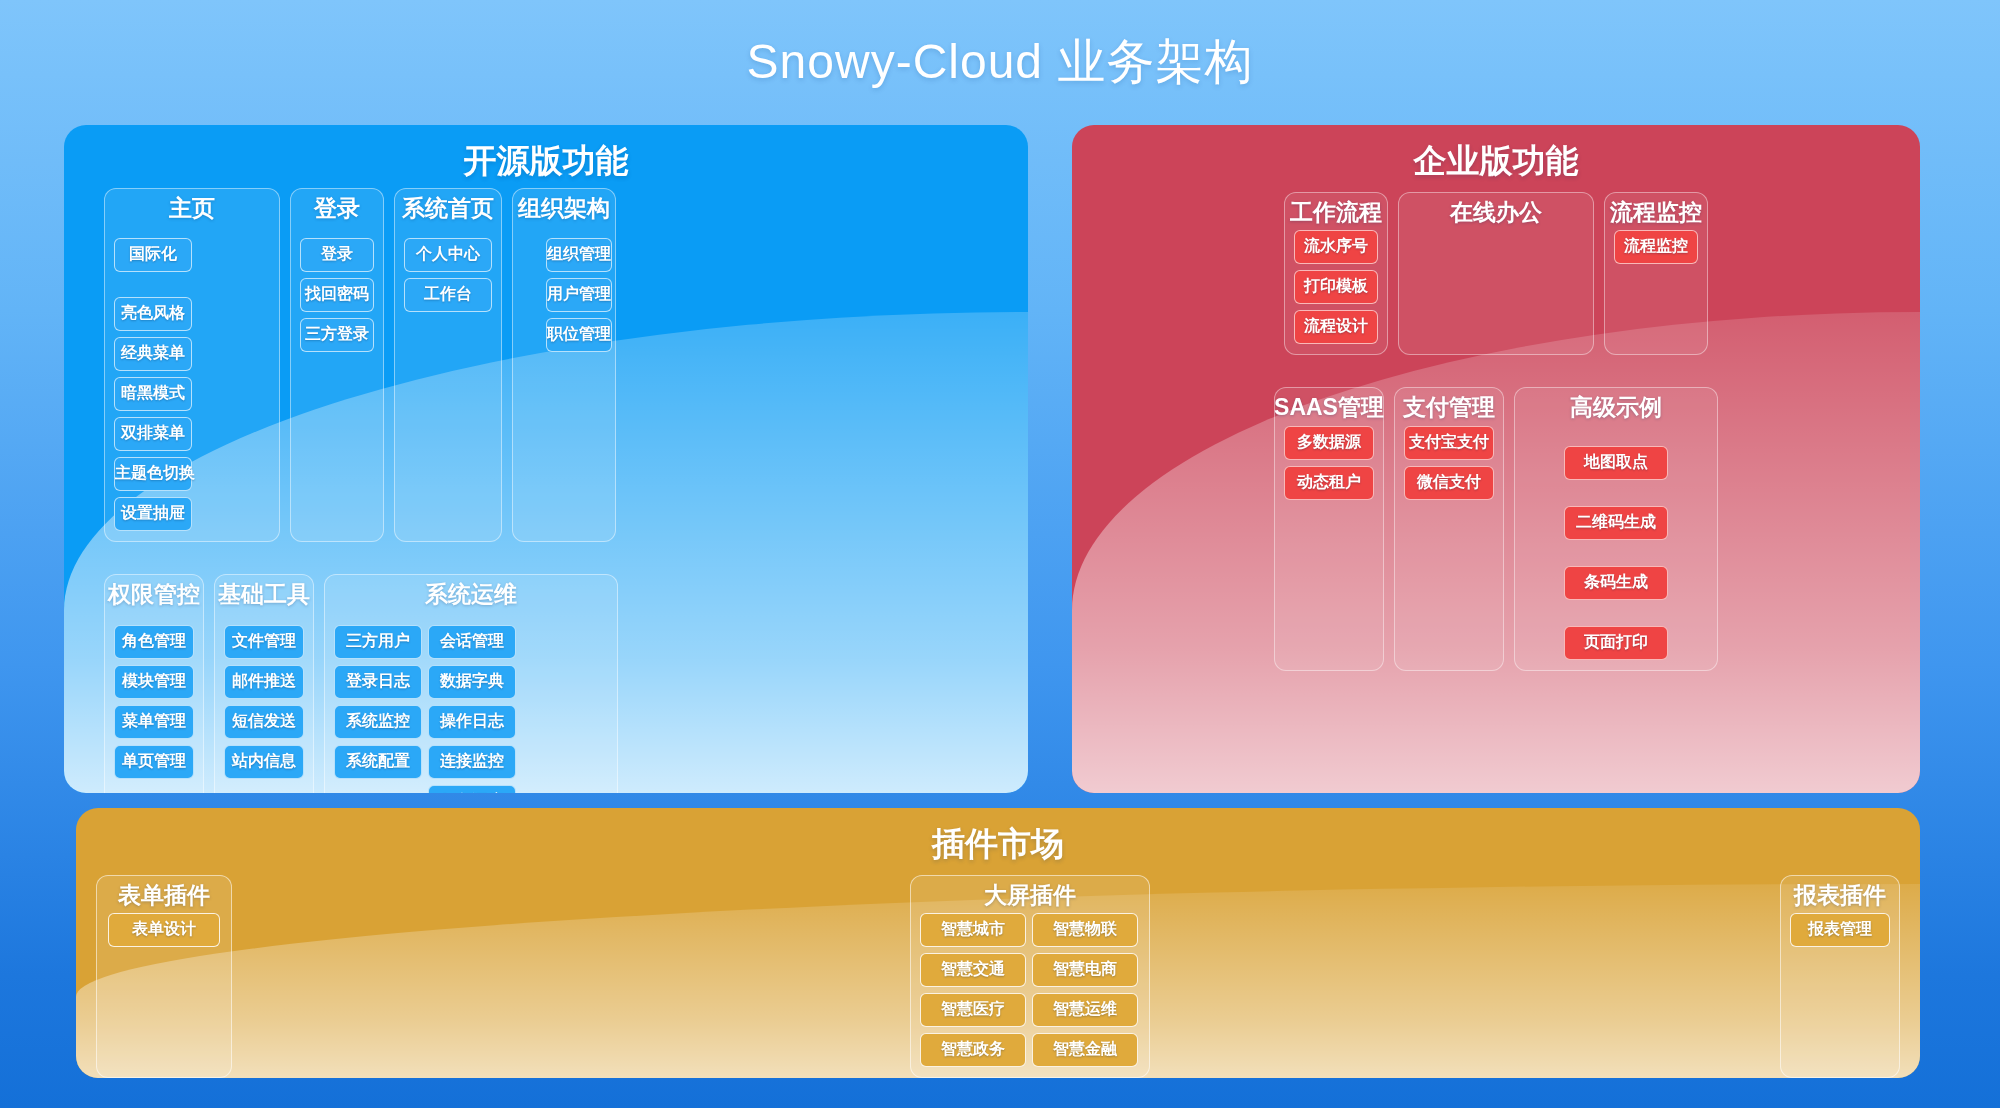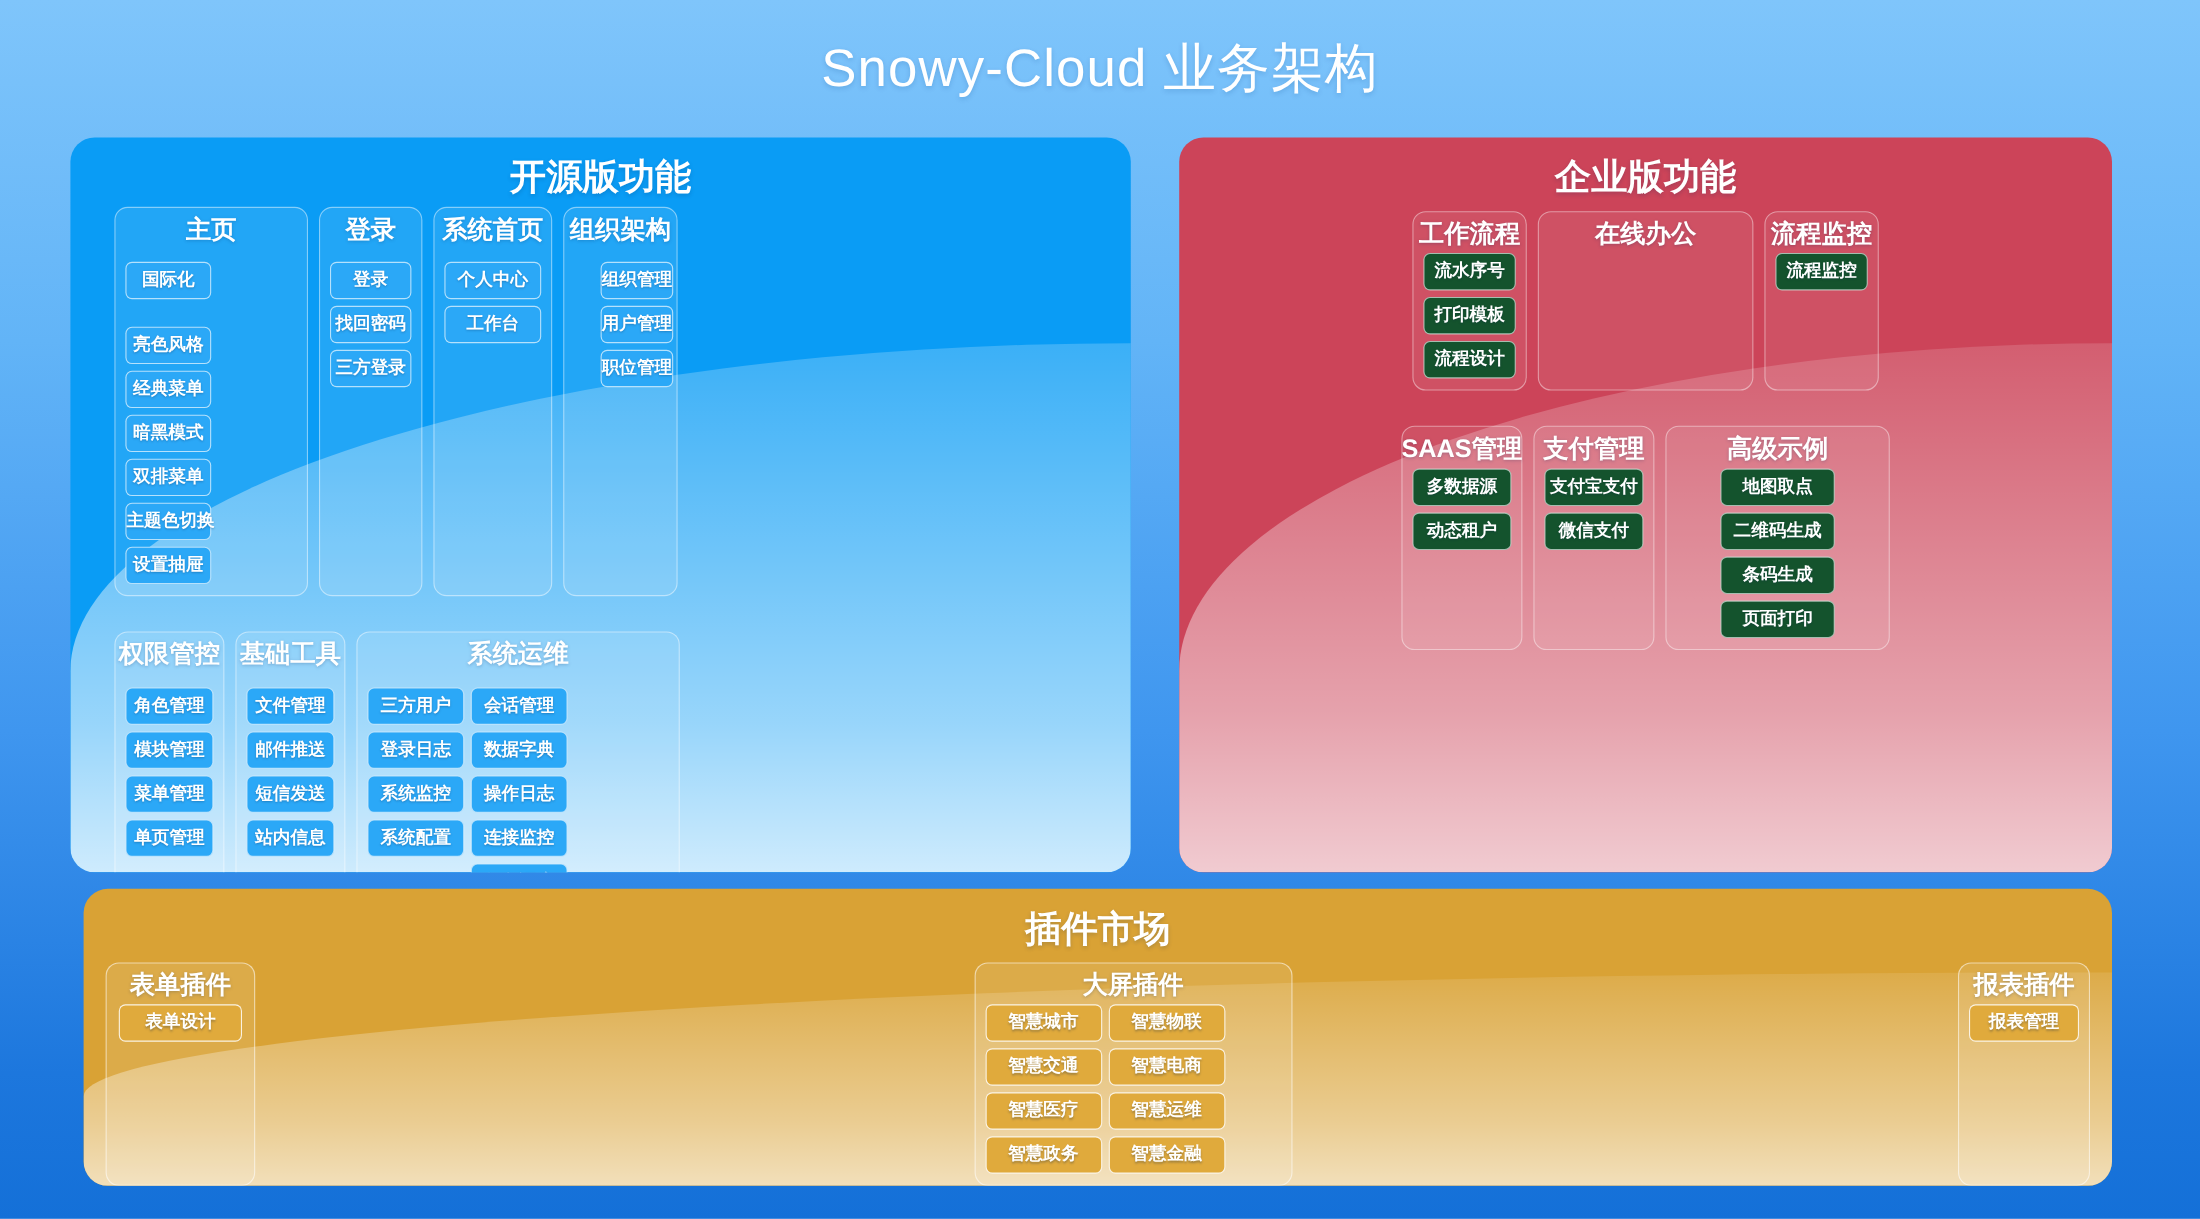--- a/index.html
+++ b/index.html
@@ -60,21 +60,21 @@
   .blue .group{ background:rgba(255,255,255,.10); border:1px solid rgba(255,255,255,.45);gap:12px; }
   .blue .item{ background:#2ba8f7; border:1px solid rgba(255,255,255,.65); }
 
   
   .red.panel{ background:#cc4459; }
   .red .wave{
     background:linear-gradient(180deg,rgba(255,255,255,.14) 0%,rgba(255,255,255,.50) 70%,rgba(255,255,255,.72) 100%);
     border-radius:100% 0 0 0 / 62% 0 0 0;
   }
   .red .group{ background:rgba(255,255,255,.07); border:1px solid rgba(255,255,255,.42); }
-  .red .item{ background:#14532d; border:1px solid rgba(255,255,255,.62);text-align:center; }
+  .red .item{ background:#ef4444; border:1px solid rgba(255,255,255,.62);text-align:center; }
 
   
   .orange.panel{ background:#d9a235; }
   .orange .wave{
     background:linear-gradient(180deg,rgba(255,255,255,.10) 0%,rgba(255,255,255,.46) 70%,rgba(255,255,255,.66) 100%);
     border-radius:100% 0 0 0 / 58% 0 0 0;
   }
   .orange .group{ background:rgba(255,255,255,.10); border:1px solid rgba(255,255,255,.55); }
   .orange .item{ background:#e0aa3c; border:1px solid rgba(255,255,255,.85); }
 
@@ -97,26 +97,26 @@
   .g-ops      { width:294px; } .g-ops .item{ width:88px; }
   .g-dev .items,.g-home .items{ justify-content:flex-start; }
 
   
   .g-workflow { width:104px; } .g-workflow .item{ width:86px; }
   .g-office   { width:196px; } .g-office .item{ width:88px; }
   .g-monitor  { width:104px; } .g-monitor .item{ width:86px; }
 
   .g-saas     { width:110px; } .g-saas .item{ width:92px; }
   .g-pay      { width:110px; } .g-pay .item{ width:92px; }
-  .g-advanced { width:204px; } .g-advanced .item{ width:104px; }
+  .g-advanced { width:204px; } .g-advanced .item{ width:104px;margin-top:20px; }
   .g-advanced .items{ justify-content:center; }
 
   
   .g-form     { width:136px; } .g-form .item{ width:112px; }
-  .g-screen   { width:289px;margin-left:48px; } .g-screen .item{ width:106px; }
+  .g-screen   { width:240px;margin-left:48px; } .g-screen .item{ width:106px; }
   .g-report   { width:120px; } .g-report .item{ width:100px; }
   .g-form .items,.g-report .items{ justify-content:center; }
 
   .rowgap{ height:12px; width:100%; }
 </style>
 </head>
 <body>
 
 <div id="page-title">Snowy-Cloud 业务架构</div>
 

